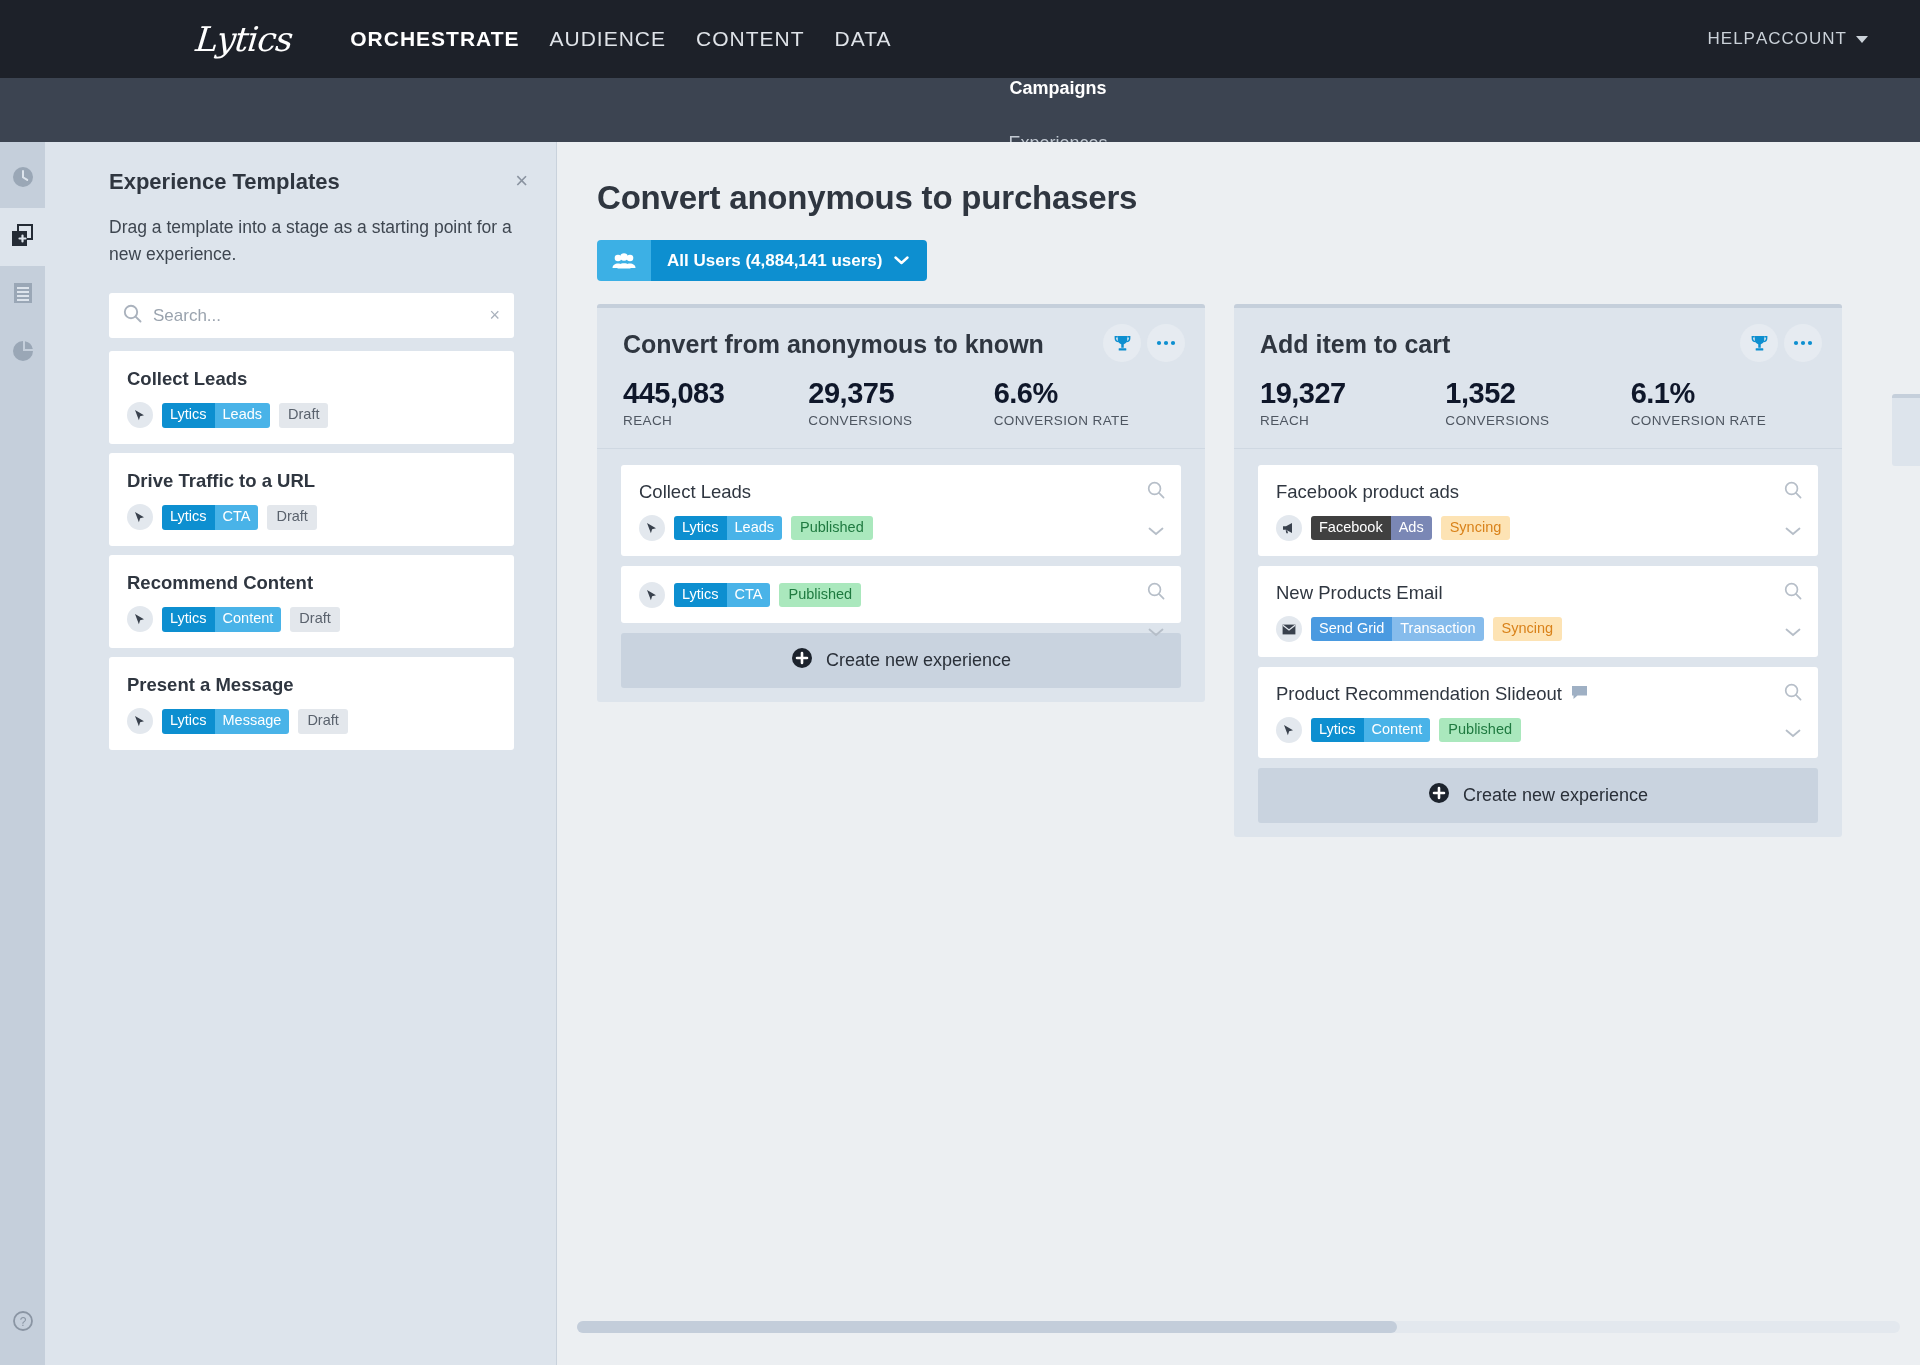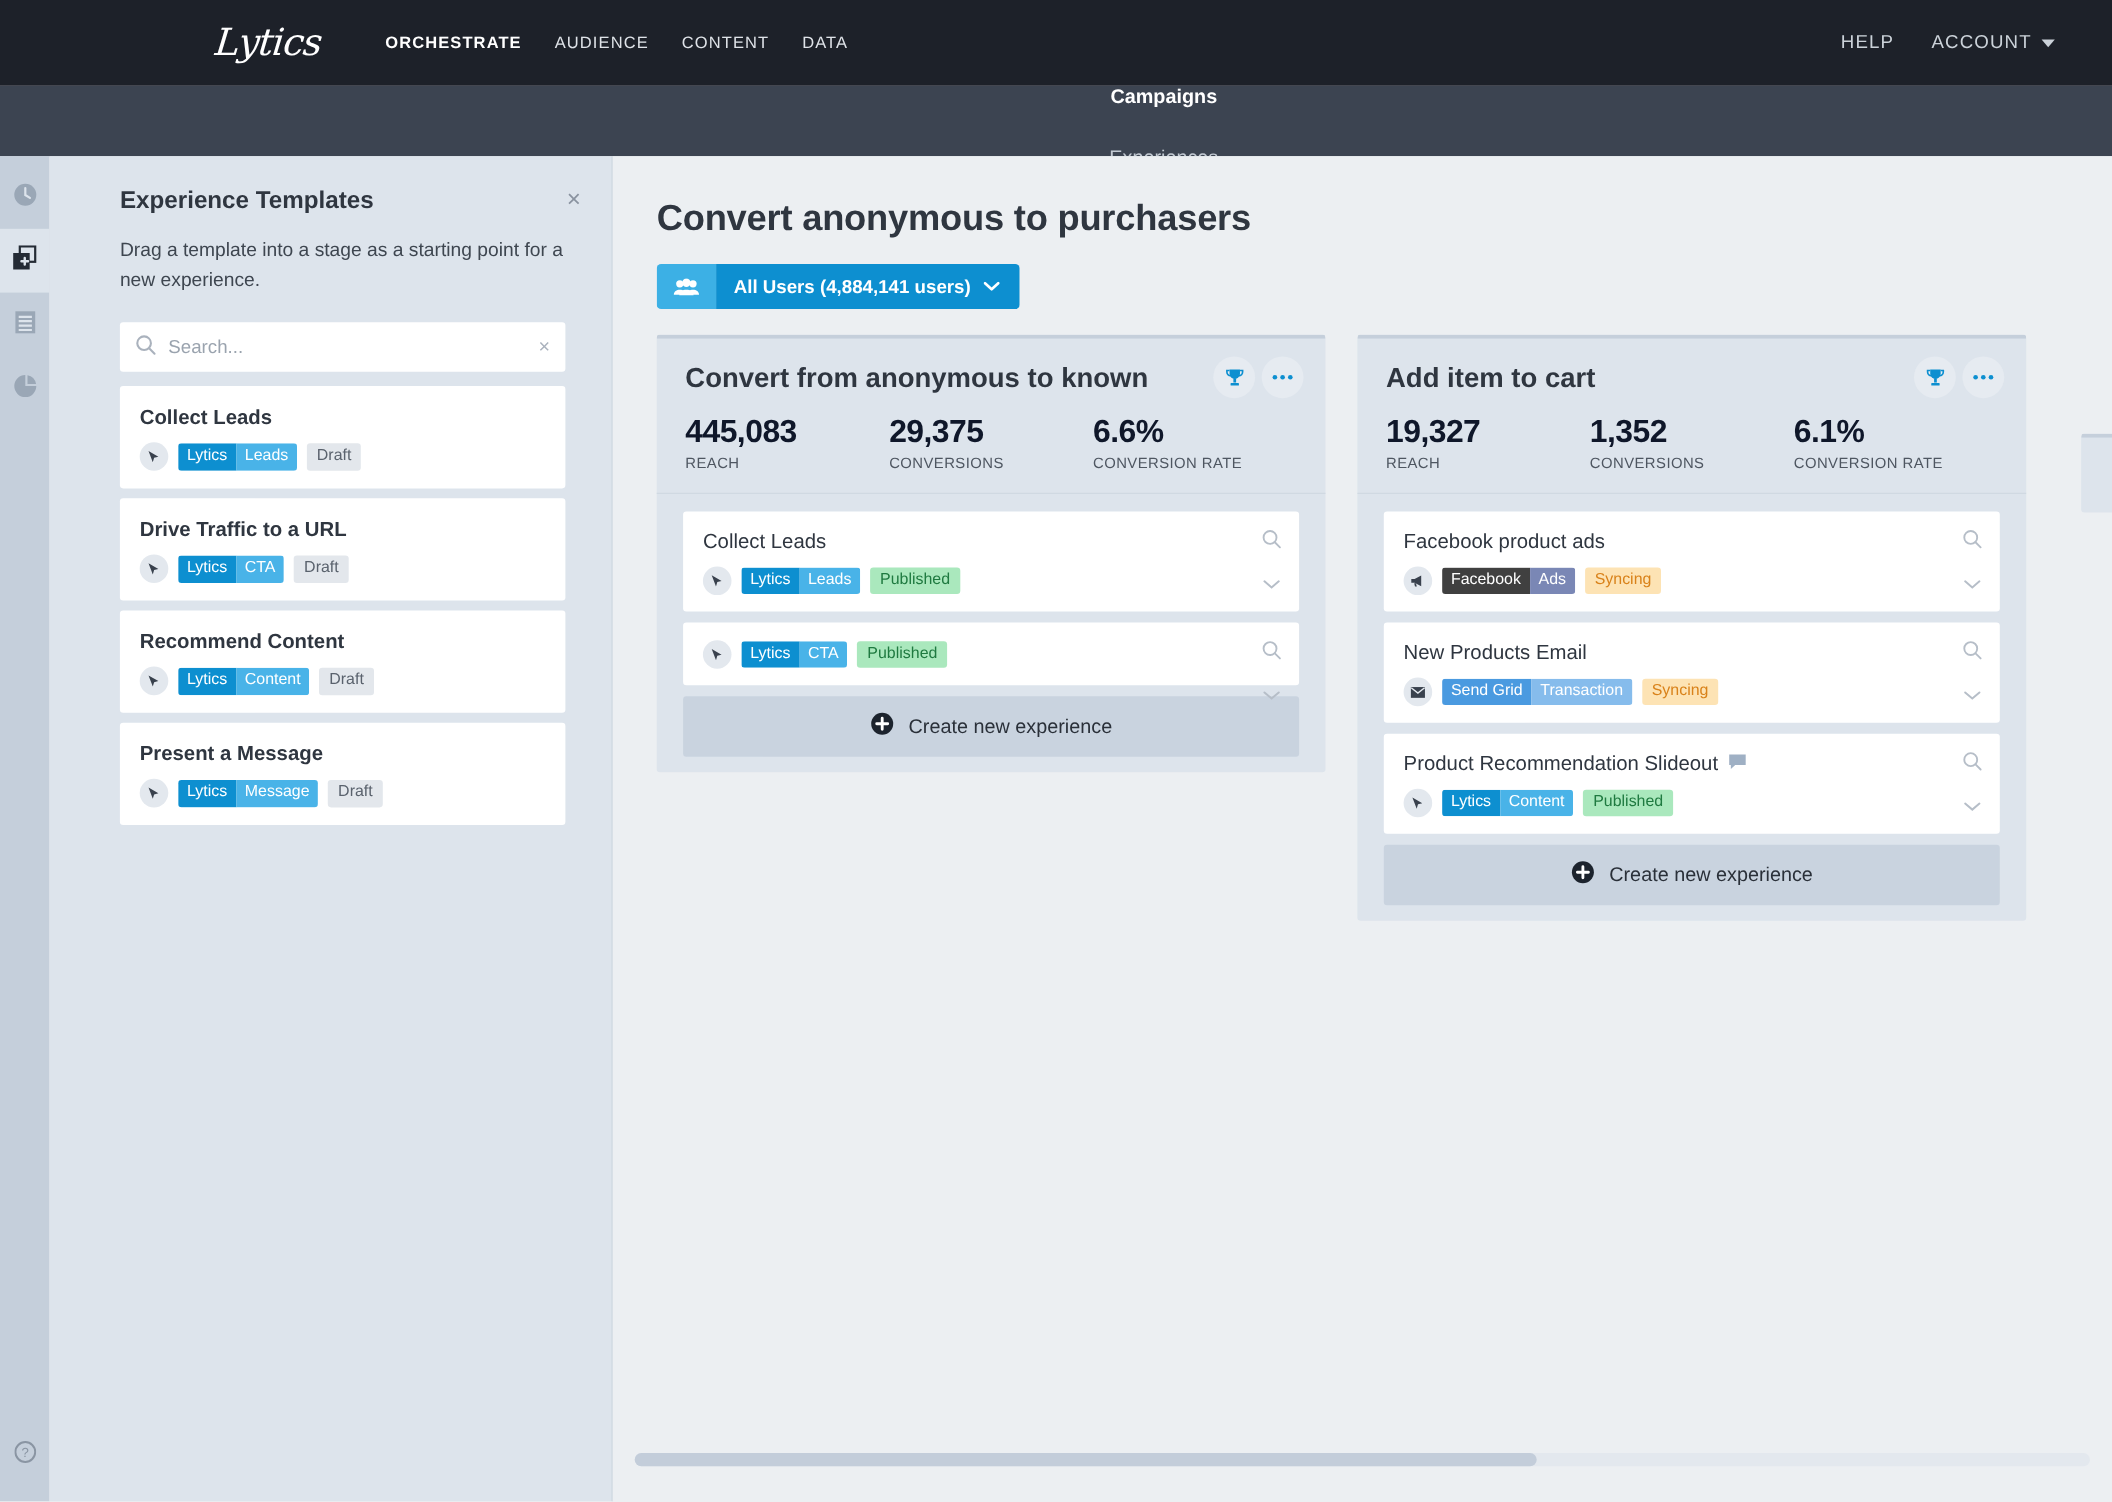--- a/index.html
+++ b/index.html
@@ -18,25 +18,25 @@
   }
   .logo {
     margin-left: 196px; color: #fff;
     font-family: "DejaVu Serif", serif;
     font-style: italic; font-size: 34px;
     letter-spacing: -1px; font-weight: 400;
     transform: skewX(-6deg);
   }
   .mainnav { display: flex; gap: 30px; margin-left: 58px; }
   .mainnav a {
-    color: #dfe3e8; font-size: 15px; letter-spacing: 1.0px;
+    color: #dfe3e8; font-size: 21px; letter-spacing: 1.0px;
     text-decoration: none; font-weight: 400;
   }
   .mainnav a.active { color: #ffffff; font-weight: 700; }
-  .topright { margin-left: auto; display: flex; align-items: center; gap: 34px; }
+  .topright { margin-left: auto; display: flex; align-items: center; }
   .topright a {
     color: #cbd2d9; font-size: 17px; letter-spacing: 1.0px;
     text-decoration: none; display: flex; align-items: center; gap: 9px;
   }
   .caret {
     width: 0; height: 0; border-left: 6px solid transparent;
     border-right: 6px solid transparent; border-top: 7px solid #cbd2d9;
   }
 
   

